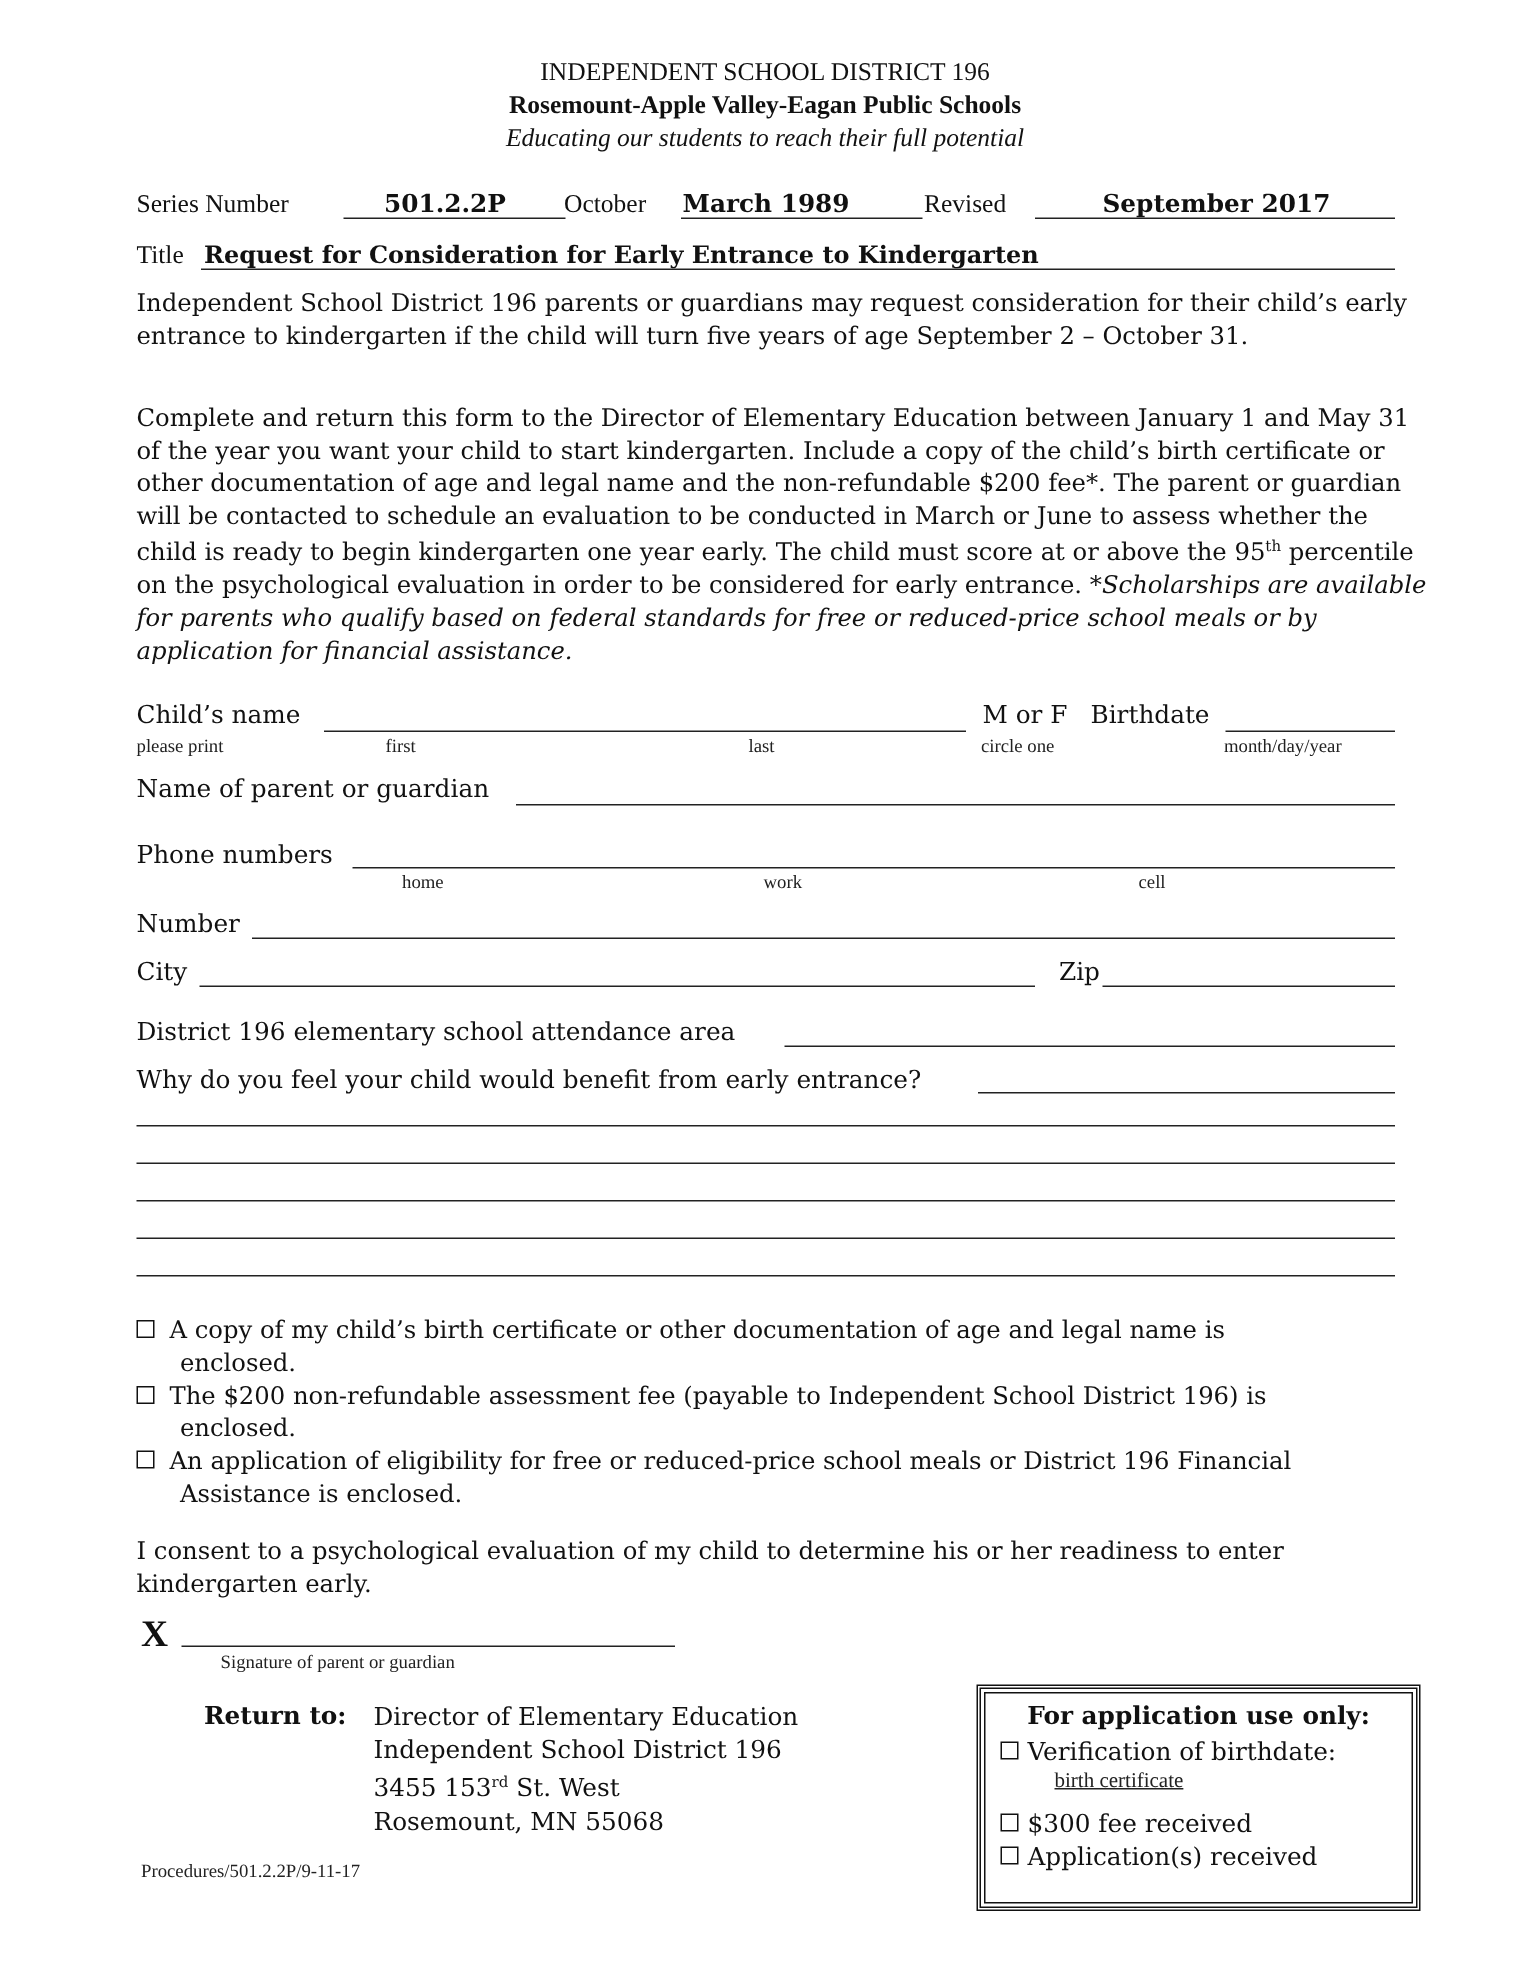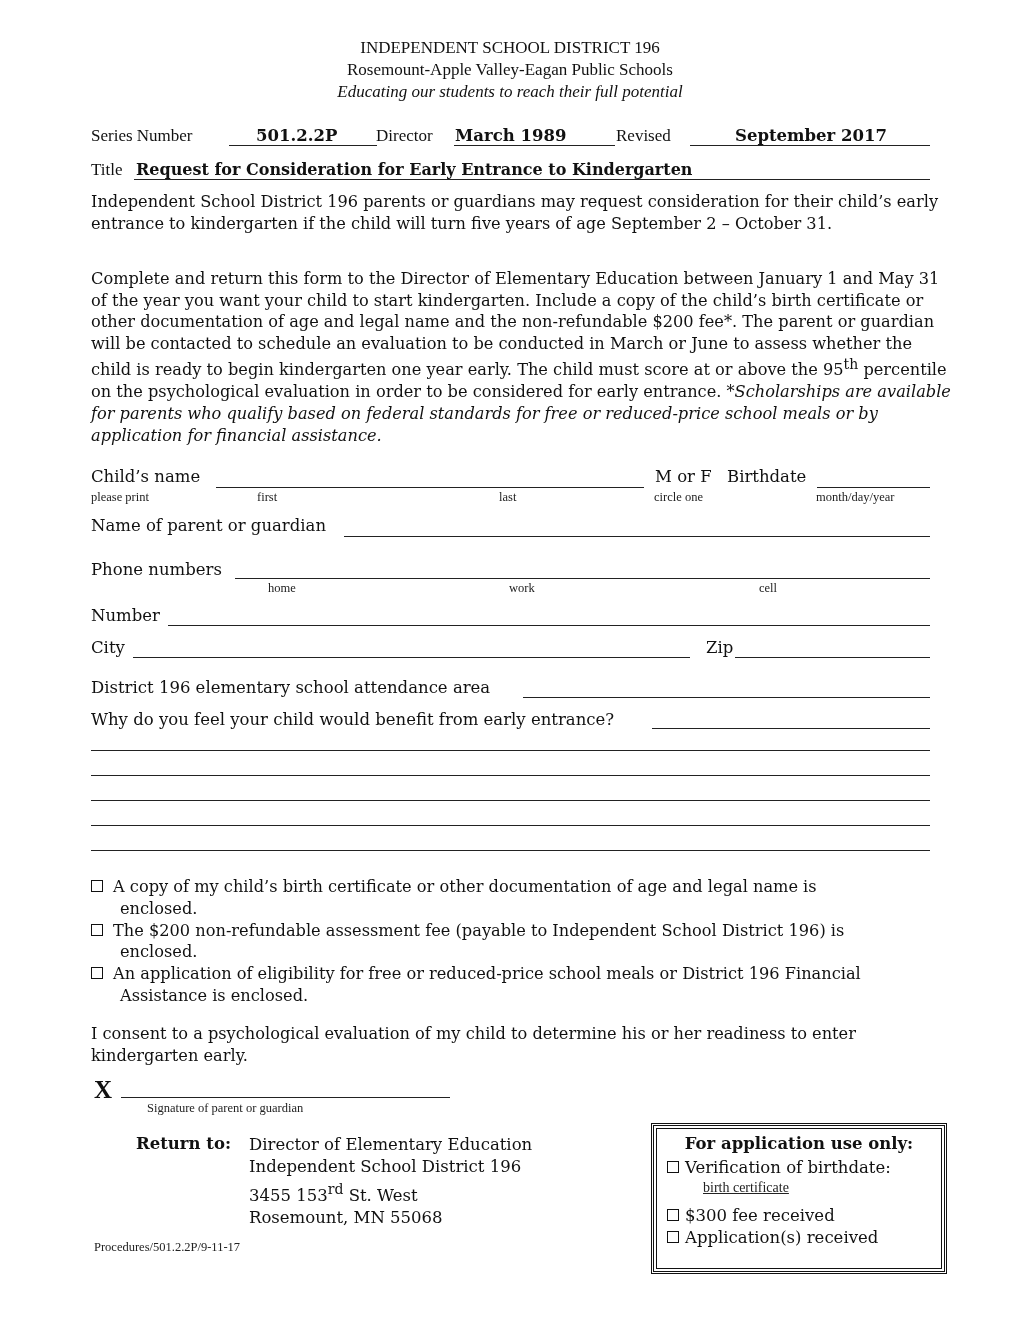--- a/index.html
+++ b/index.html
@@ -8,33 +8,33 @@
   .center { text-align:center; width:1020px; left:0; }
   .hdr { font-family:"Liberation Serif", serif; font-size:17px; }
   .line { position:absolute; border-bottom:1px solid #222; height:0; }
   .small { font-family:"Liberation Serif", serif; font-size:12.5px; color:#222; }
   .para { position:absolute; left:91px; width:860px; line-height:21.6px; font-size:16.2px; }
   .ital { font-style:italic; }
   .b { font-weight:bold; }
   .cb { display:inline-block; width:10px; height:10px; border:1px solid #111; margin-right:10px; vertical-align:0px; }
   .fld { position:absolute; font-size:16.5px; white-space:nowrap; }
   .deptbox { position:absolute; left:651px; top:1123px; width:290px; height:145px; border:3px double #111; outline:1px solid #111; outline-offset:-6px; }
-  sup { font-size:14px; }
+  sup { font-size:10px; }
 </style>
 </head>
 <body>
 
 <div class="abs center hdr" style="top:38px;">INDEPENDENT SCHOOL DISTRICT 196</div>
-<div class="abs center hdr" style="top:60px;">Rosemount-Apple Valley-Eagan Public Schools</div>
+<div class="abs center hdr" style="top:60px;font-weight:bold;">Rosemount-Apple Valley-Eagan Public Schools</div>
 <div class="abs center hdr ital" style="top:82px;">Educating our students to reach their full potential</div>
 
 <div class="fld" style="left:91px; top:126px; font-family:'Liberation Serif',serif; font-size:17px;">Series Number</div>
 <div class="line" style="left:229px; top:145px; width:148px;"></div>
 <div class="fld b" style="left:256px; top:126px;">501.2.2P</div>
-<div class="fld" style="left:376px; top:126px; font-family:'Liberation Serif',serif; font-size:17px;">Director</div>
+<div class="fld" style="left:376px; top:126px; font-family:'Liberation Serif',serif; font-size:17px;">October</div>
 <div class="line" style="left:454px; top:145px; width:161px;"></div>
 <div class="fld b" style="left:455px; top:126px;">March 1989</div>
 <div class="fld" style="left:616px; top:126px; font-family:'Liberation Serif',serif; font-size:17px;">Revised</div>
 <div class="line" style="left:690px; top:145px; width:240px;"></div>
 <div class="fld b" style="left:735px; top:126px;">September 2017</div>
 
 <div class="fld" style="left:91px; top:160px; font-family:'Liberation Serif',serif; font-size:17px;">Title</div>
 <div class="line" style="left:134px; top:179px; width:796px;"></div>
 <div class="fld b" style="left:136px; top:160px; font-size:16px;">Request for Consideration for Early Entrance to Kindergarten</div>
 

